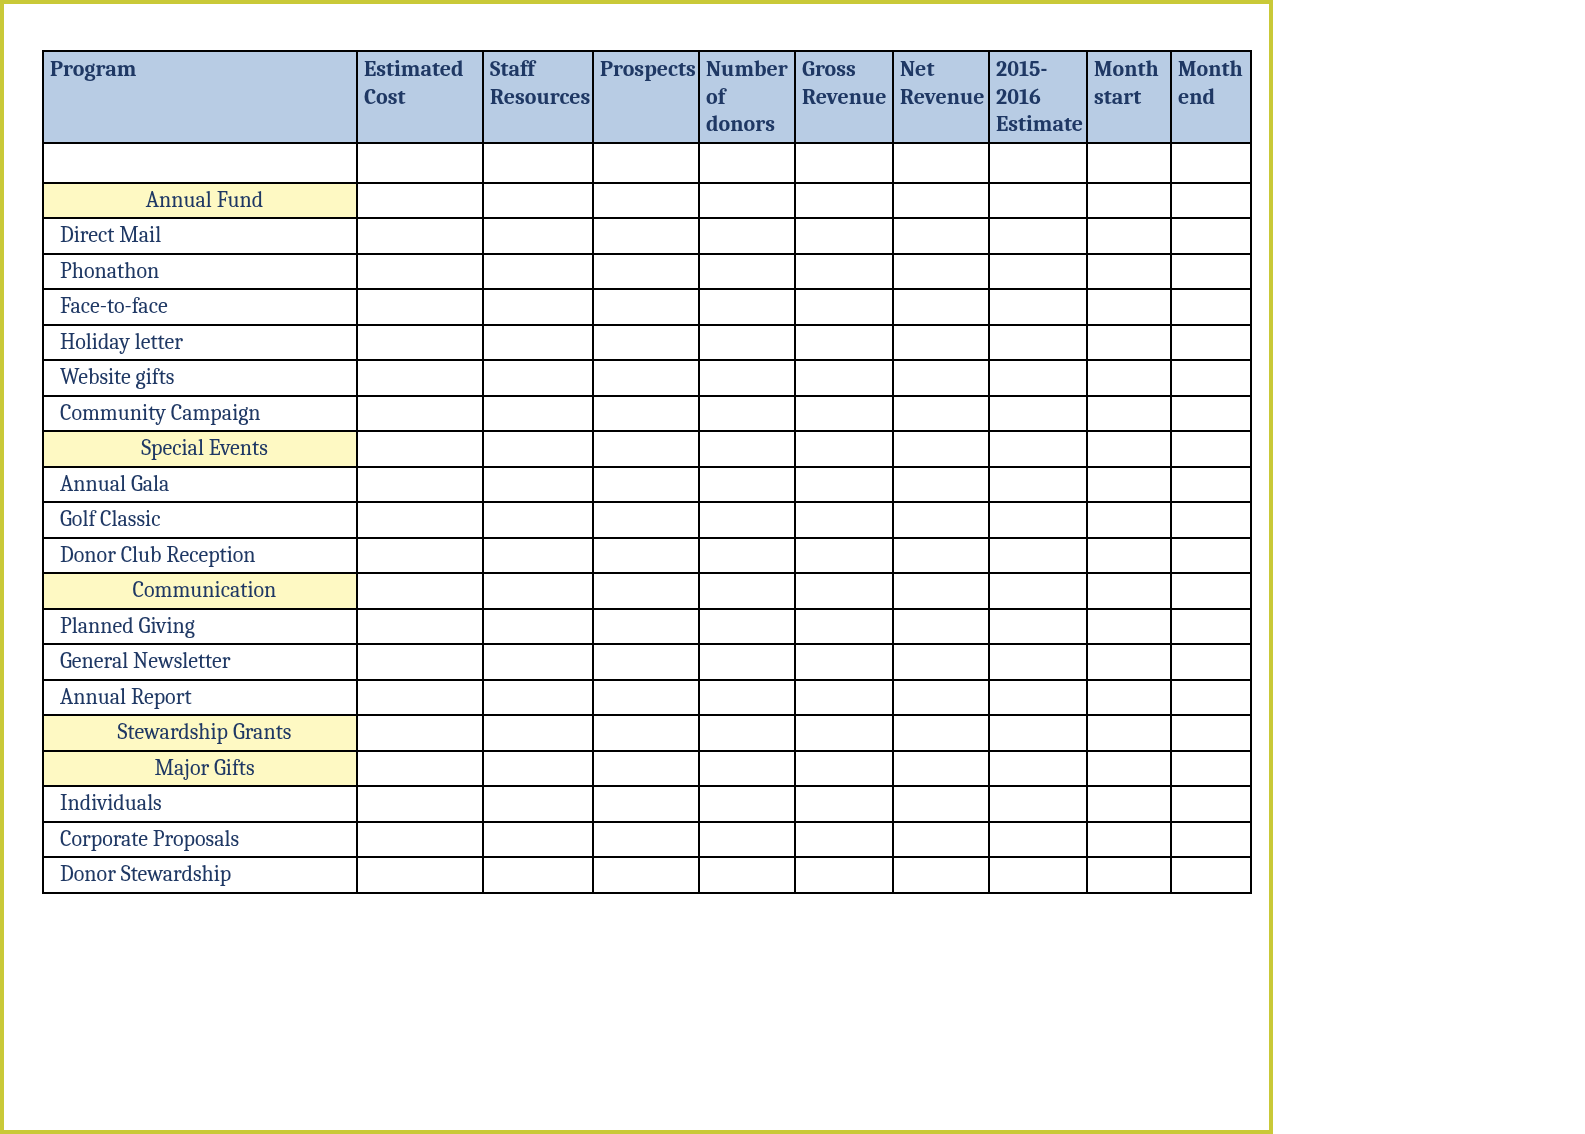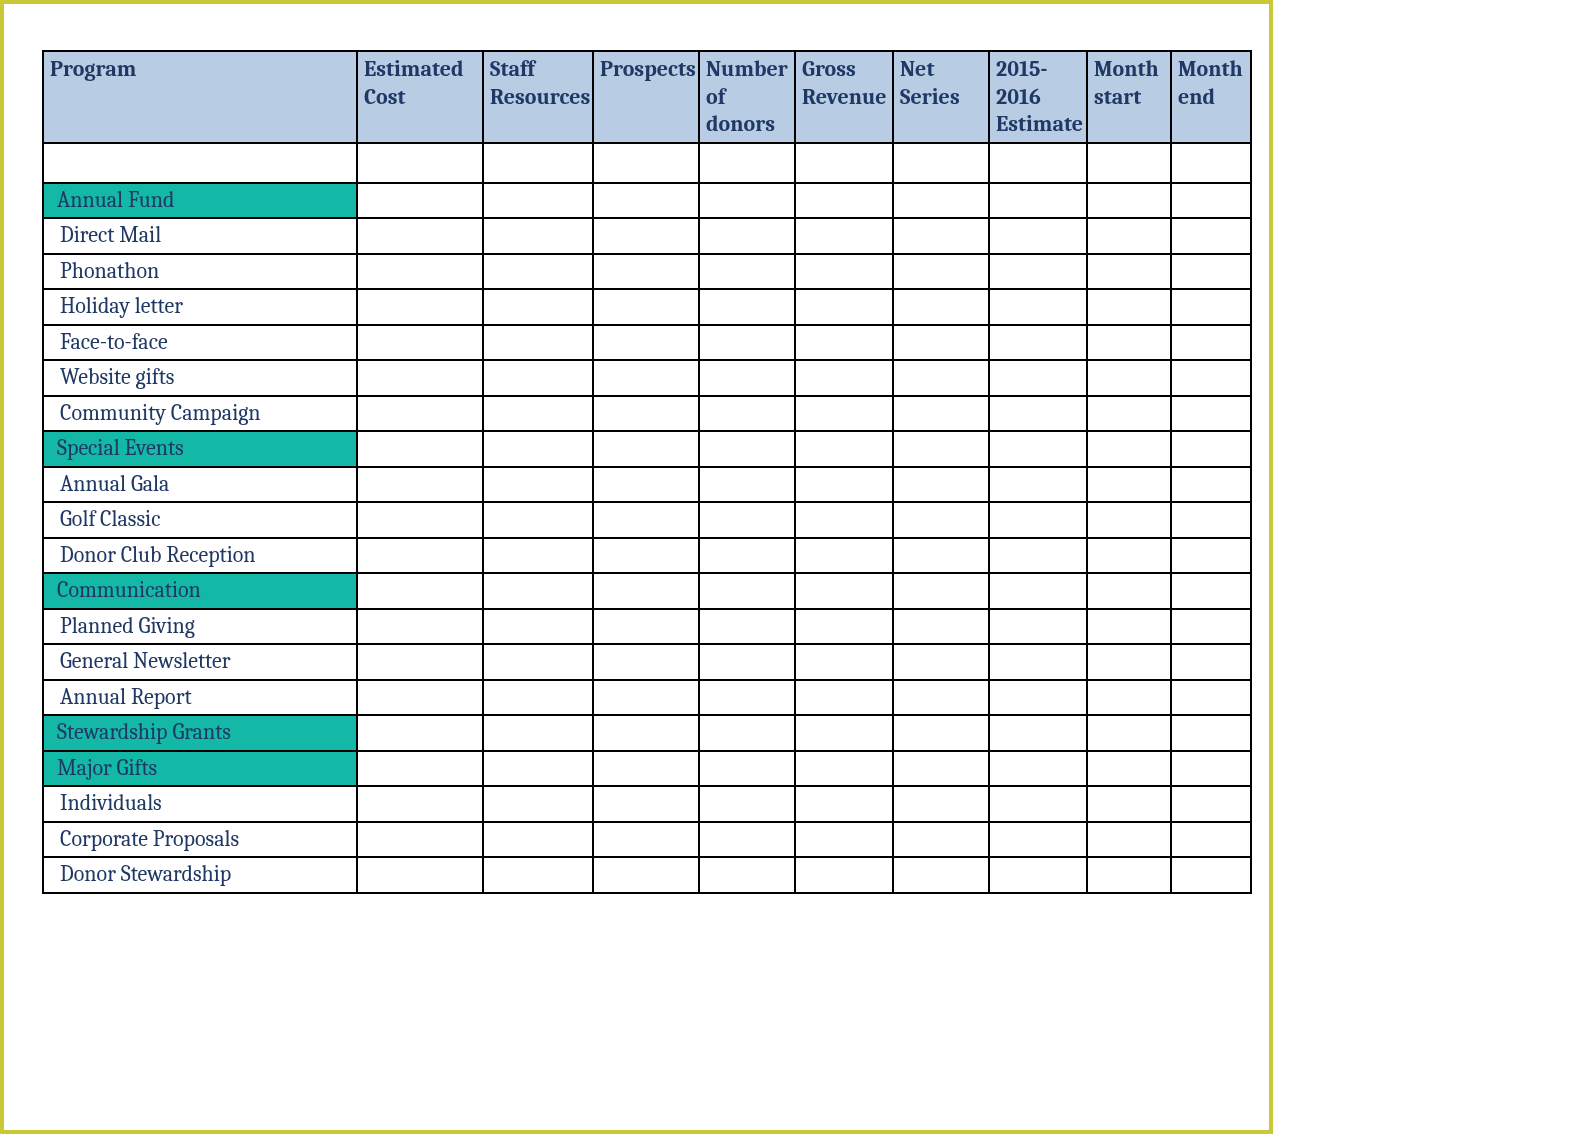--- a/index.html
+++ b/index.html
@@ -42,22 +42,23 @@
     color: #1f3864;
   }
   td {
     height: 34px;
     color: #1f3864;
   }
   tr.spacer td {
     height: 40px;
   }
   tr.category td:first-child {
-    background: #14b8a6;
+    background: #fef9c3;
     padding-left: 13px;
+    text-align: center;
   }
   tr.item td:first-child {
     padding-left: 16px;
     margin-left: 12px;
   }
   
   col.c0  { width: 314px; }
   col.c1  { width: 126px; }
   col.c2  { width: 110px; }
   col.c3  { width: 106px; }
@@ -86,21 +87,21 @@
         <col class="c9">
     </colgroup>
     <thead>
       <tr>
         <th>Program</th>
         <th>Estimated Cost</th>
         <th>Staff Resources</th>
         <th>Prospects</th>
         <th>Number of donors</th>
         <th>Gross Revenue</th>
-        <th>Net Series</th>
+        <th>Net Revenue</th>
         <th>2015-2016 Estimate</th>
         <th>Month start</th>
         <th>Month end</th>
       </tr>
     </thead>
     <tbody id="tbody">
         <tr class="spacer">
           <td></td>
           <td></td>
           <td></td>
@@ -142,33 +143,33 @@
           <td></td>
           <td></td>
           <td></td>
           <td></td>
           <td></td>
           <td></td>
           <td></td>
           <td></td>
         </tr>
         <tr class="item">
+          <td>Face-to-face</td>
+          <td></td>
+          <td></td>
+          <td></td>
+          <td></td>
+          <td></td>
+          <td></td>
+          <td></td>
+          <td></td>
+          <td></td>
+        </tr>
+        <tr class="item">
           <td>Holiday letter</td>
-          <td></td>
-          <td></td>
-          <td></td>
-          <td></td>
-          <td></td>
-          <td></td>
-          <td></td>
-          <td></td>
-          <td></td>
-        </tr>
-        <tr class="item">
-          <td>Face-to-face</td>
           <td></td>
           <td></td>
           <td></td>
           <td></td>
           <td></td>
           <td></td>
           <td></td>
           <td></td>
           <td></td>
         </tr>

